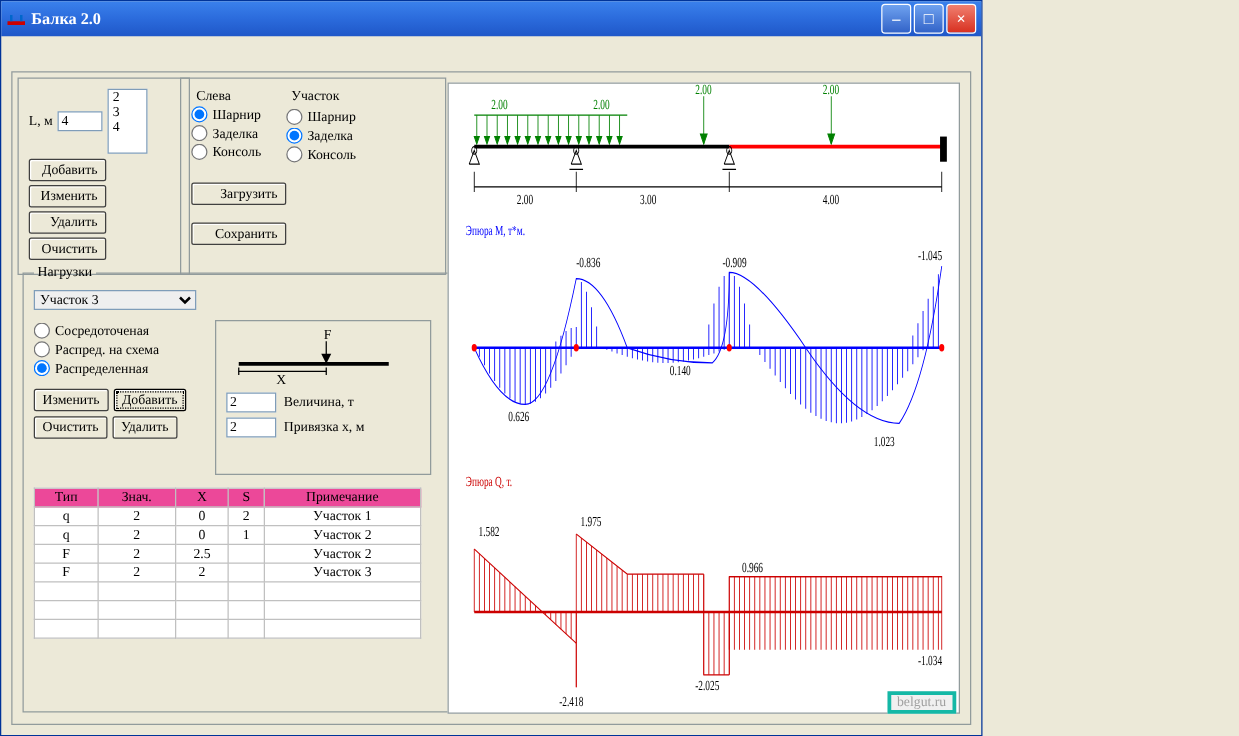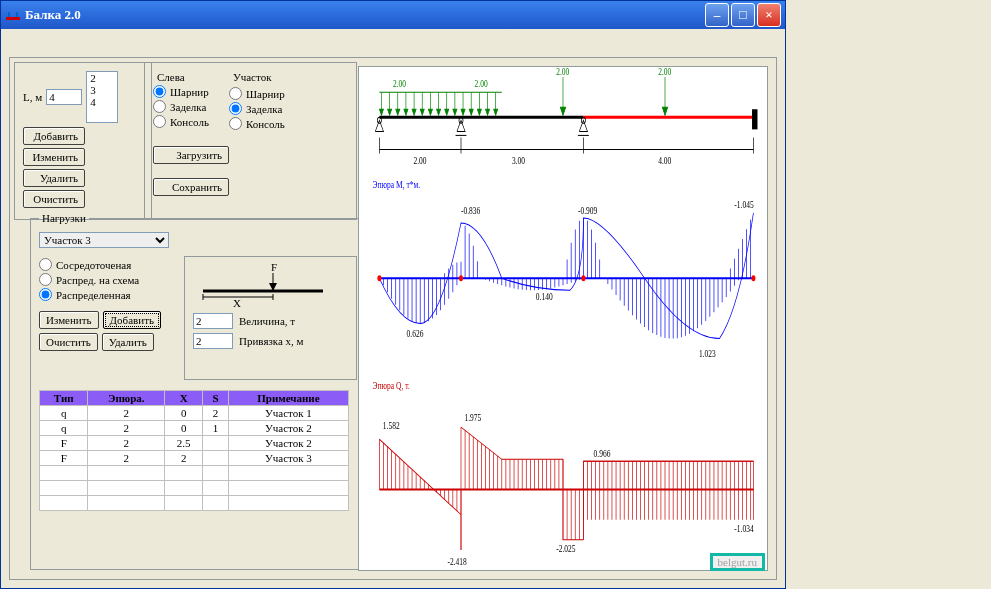--- a/index.html
+++ b/index.html
@@ -22,21 +22,21 @@
   input[type=text]{font:11px Tahoma;padding:1px 2px;border:1px solid #7f9db9;}
   
   .listbox{background:#fff;border:1px solid #7f9db9;font:11px Tahoma;overflow:auto;}
   .listbox div{padding:0 3px;cursor:default;}
   
   label.radio{display:flex;align-items:flex-end;gap:4px;margin:2px 0;cursor:pointer;}
   label.radio input{margin:0;}
   
   table.grid{border-collapse:collapse;background:#fff;font:11px Tahoma;border:1px solid #808080;}
   table.grid th,table.grid td{border:1px solid #c0c0c0;padding:1px 4px;text-align:center;}
-  table.grid th{background:#8b5cf6;font-weight:bold;}
+  table.grid th{background:#ec4899;font-weight:normal;}
   table.grid td.note{text-align:center;}
   select{font:11px Tahoma;border:1px solid #7f9db9;}
   
   .canvas{position:absolute;left:348px;top:8px;right:8px;bottom:8px;border:1px solid #919b9c;background:#fff;}
   .watermark{position:absolute;right:2px;bottom:-1px;font:11px Tahoma;color:#a0a0a0;background:#f0f0f0;border:3px solid #14b8a6;padding:0 5px;}
 </style>
 </head>
 <body>
 
 <div class="window">
@@ -109,21 +109,21 @@
                 <span>Консоль</span>
               </label>
           </div>
         </div>
         <div style="display:flex;gap:14px;margin-top:14px;flex-direction:column;">
           <button class="btn" style="width:76px;">Загрузить</button>
           <button class="btn" style="width:76px;">Сохранить</button>
         </div>
       </fieldset>
 
-      <fieldset style="left:20px;top:154px;width:325px;height:340px;">
+      <fieldset style="left:8px;top:154px;width:325px;height:340px;">
         <legend>Нагрузки</legend>
 
         <select style="width:130px;">
           <option>Участок 3</option>
         </select>
 
         <div style="display:flex;gap:10px;margin-top:8px;">
           <div style="width:135px;">
             <label class="radio">
                 <input type="radio" name="LT" style="">
@@ -166,21 +166,21 @@
               <input type="text" style="width: 34px;" value="2">
               <span>Привязка x, м</span>
             </div>
           </fieldset>
         </div>
 
         <table class="grid" style="margin-top:10px;width:310px;">
           <thead>
               <tr>
             <th>Тип</th>
-            <th>Эпюра.</th>
+            <th>Знач.</th>
             <th>X</th>
             <th>S</th>
             <th>Примечание</th>
           </tr>
             </thead>
           <tbody id="loads-tbody">
               <tr>
                 <td>q</td>
                 <td>2</td>
                 <td>0</td>

